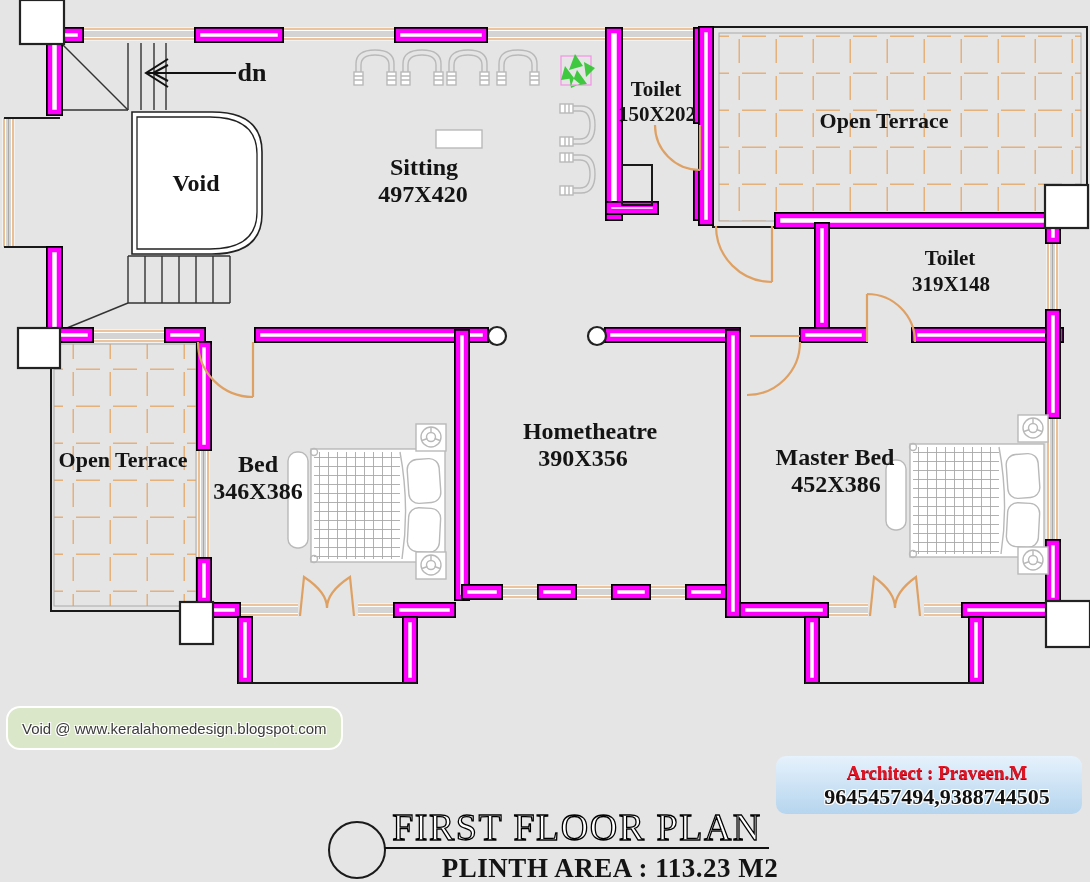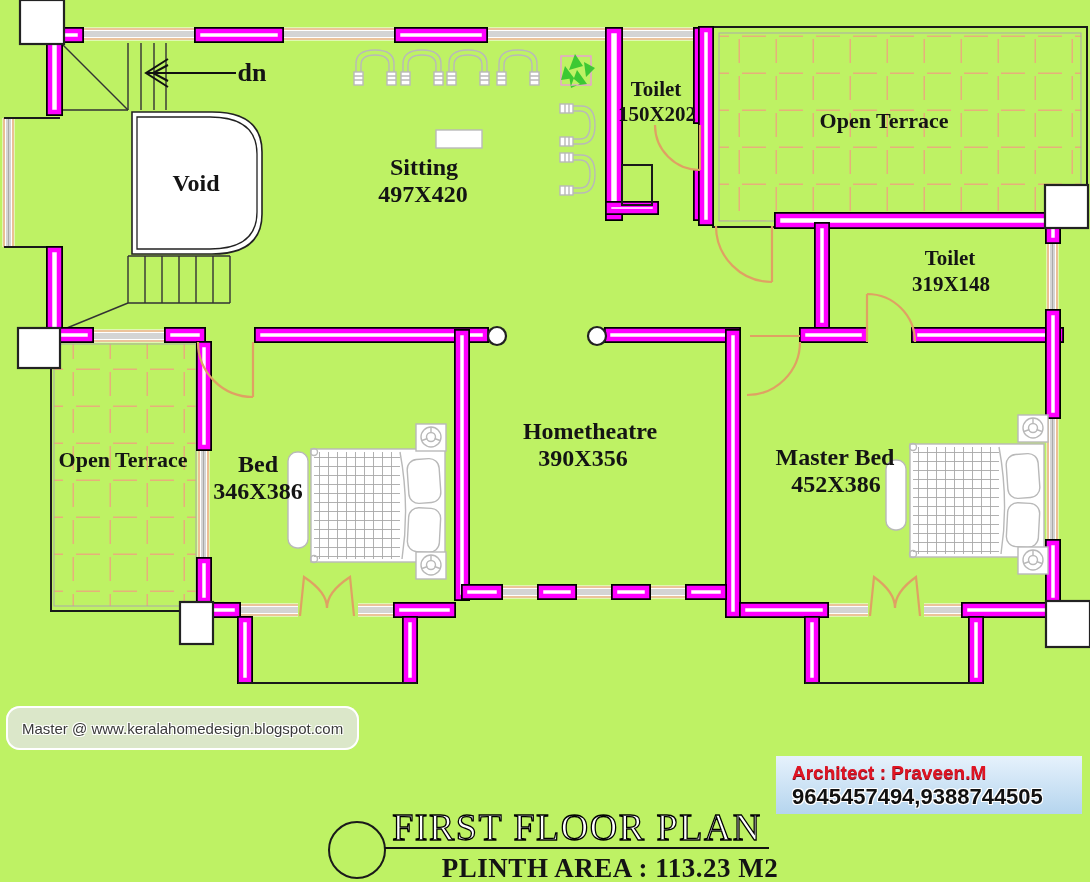--- a/index.html
+++ b/index.html
@@ -1,17 +1,17 @@
 <!DOCTYPE html>
 <html style="--wall: #ff00ff; --wall_outline: #000000; --door: #dfa163; --tile: #e6b07a; --window: #a9a9a9; --plant: #2ec42e; --watermark_bg: #dbe7c9; --architect_bg: #b5d5ee; --architect_red: #e01423;"><head>
 <meta charset="utf-8">
 <style>
   html,body{margin:0;padding:0;background:#fff;}
-  .stage{position:relative;width:1090px;height:882px;background:#bef264;overflow:hidden;
-         font-family:"Liberation Serif",serif;}
+  .stage{position:relative;width:1090px;height:882px;background:#e5e5e5;overflow:hidden;
+         font-family:"Liberation Serif",serif;text-align:center;}
   .stage svg{position:absolute;left:0;top:0;}
 
   
   .wo{fill:#fff;stroke:var(--wall_outline,#000);stroke-width:2;}
   .wi{fill:none;stroke:var(--wall,#ff00ff);stroke-width:4.5;}
   .col{fill:#fff;stroke:#222;stroke-width:2.2;}
   .blk{fill:none;stroke:#1a1a1a;stroke-width:2;}
   .door{fill:none;stroke:var(--door,#dfa163);stroke-width:2.2;}
   .stair{fill:none;stroke:#333;stroke-width:1.4;}
   .fur{fill:none;stroke:#b9b9b9;stroke-width:1.4;}
@@ -23,23 +23,23 @@
   text.title{font-family:"Liberation Serif",serif;fill:#fff;stroke:#000;stroke-width:1.3;
              text-anchor:middle;letter-spacing:1.5px;}
   text.subtitle{font-family:"Liberation Serif",serif;font-weight:bold;fill:#141414;
              text-anchor:middle;letter-spacing:.5px;}
 
   .badge-wm{position:absolute;left:6px;top:706px;height:44px;border-radius:14px;
             background:var(--watermark_bg,#dbe7c9);display:flex;align-items:center;
             padding:0 16px;font:15px "Liberation Sans",sans-serif;color:#3a3a3a;
             text-shadow:-1px -1px 0 #fff,1px -1px 0 #fff,-1px 1px 0 #fff,1px 1px 0 #fff;
             box-shadow:0 0 0 2px #fff inset;}
-  .badge-arch{position:absolute;left:776px;top:756px;width:306px;height:58px;border-radius:0;
+  .badge-arch{position:absolute;left:776px;top:756px;width:306px;height:58px;border-radius:10px;
             background:linear-gradient(#e6f2fc,var(--architect_bg,#b5d5ee));
-            padding:6px 0 16px 16px;box-sizing:border-box;font-family:Liberation Sans, sans-serif;}
+            padding:6px 0 16px 16px;box-sizing:border-box;font-family:Liberation Serif, serif;}
   .badge-arch .l1{color:var(--architect_red,#e01423);font-size:19px;font-weight:bold;
             text-shadow:0 1px 0 #7a1020;}
   .badge-arch .l2{color:#111;font-size:22px;font-weight:bold;
             text-shadow:-1px -1px 0 #fff,1px -1px 0 #fff,-1px 1px 0 #fff,1px 1px 0 #fff;}
 </style>
 </head>
 <body>
 
 <div class="stage">
 <svg width="1090" height="882" viewBox="0 0 1090 882">
@@ -302,19 +302,19 @@
 
   <g>
     <circle class="blk" cx="357" cy="850" r="28"></circle>
     <path d="M385,848 H769" stroke="#111" stroke-width="2"></path>
     <text class="title" x="577" y="840" font-size="38">FIRST FLOOR PLAN</text>
     <text class="subtitle" x="610" y="877" font-size="27">PLINTH  AREA : 113.23 M2</text>
   </g>
 </svg>
 
 <div class="badge-wm">
-  <span>Master @  www.keralahomedesign.blogspot.com</span>
+  <span>Void @  www.keralahomedesign.blogspot.com</span>
 </div>
 <div class="badge-arch">
   <div class="l1">Architect : Praveen.M</div>
   <div class="l2">9645457494,9388744505</div>
 </div>
 </div>
 
 </body></html>

